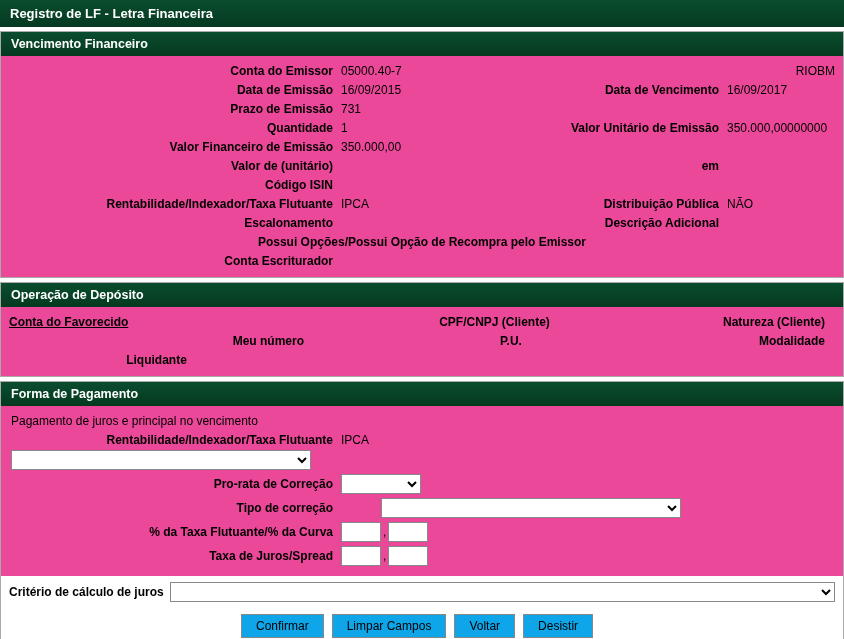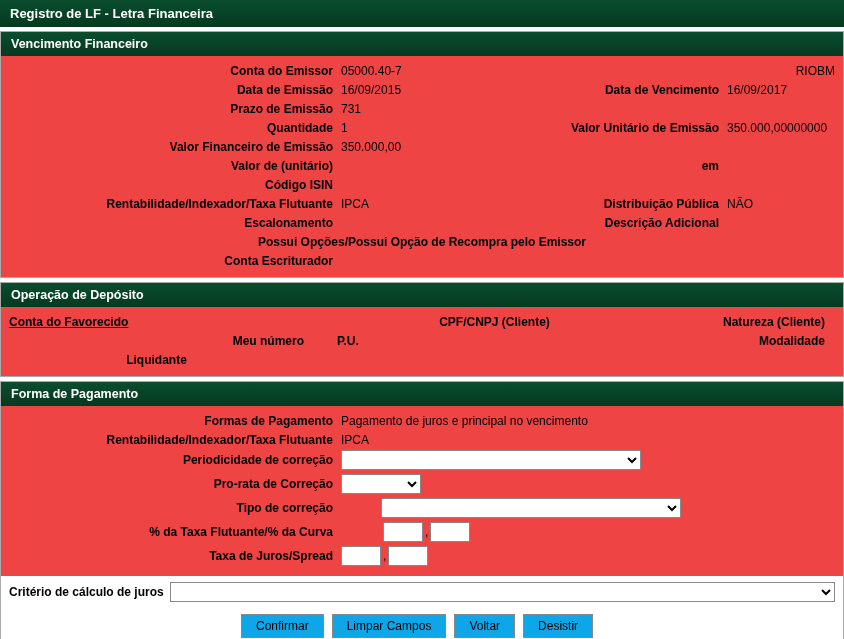--- a/index.html
+++ b/index.html
@@ -22,21 +22,21 @@
     margin-top: 4px;
   }
   .section-header {
     background: linear-gradient(to bottom, #0a4d2e 0%, #053920 100%);
     color: #fff;
     font-weight: bold;
     padding: 5px 10px;
     font-size: 12.5px;
   }
   .section-body {
-    background: #ef4444;
+    background: #ec4899;
     padding: 6px 8px 6px 8px;
   }
   .row {
     display: flex;
     width: 100%;
     min-height: 18px;
     align-items: center;
     margin-bottom: 1px;
   }
   .label-col {
@@ -189,67 +189,65 @@
   <div class="section-body">
 
     <div class="row">
       <div style="width:295px; text-align:left; font-weight:bold;text-decoration:underline;">Conta do Favorecido</div>
       <div style="flex:1; text-align:center; font-weight:bold;">CPF/CNPJ (Cliente)</div>
       <div style="width:150px; text-align:right; font-weight:bold; padding-right:10px;">Natureza (Cliente)</div>
     </div>
 
     <div class="row">
       <div style="width:295px; text-align:right; font-weight:bold;">Meu número</div>
-      <div style="flex:1; text-align:left; font-weight:bold;padding-left:33px;">P.U.</div>
+      <div style="flex:1; text-align:center; font-weight:bold;padding-left:33px;">P.U.</div>
       <div style="width:150px; text-align:right; font-weight:bold; padding-right:10px;">Modalidade</div>
     </div>
 
     <div class="row">
       <div style="width:295px; text-align:center; font-weight:bold;">Liquidante</div>
     </div>
 
   </div>
 </div>
 
 <div class="section">
   <div class="section-header">Forma de Pagamento</div>
   <div class="section-body">
 
     <div class="row">
-      <div class="label-col">Formas de Pagamento</div>
       <div class="value-col">Pagamento de juros e principal no vencimento</div>
     </div>
 
     <div class="row">
       <div class="label-col">Rentabilidade/Indexador/Taxa Flutuante</div>
       <div class="value-col">IPCA</div>
     </div>
 
     <div class="row" style="margin-bottom:4px;">
-      <div class="label-col">Periodicidade de correção</div>
       <div class="value-col">
         <select class="wide"></select>
       </div>
     </div>
 
     <div class="row" style="margin-bottom:4px;">
       <div class="label-col">Pro-rata de Correção</div>
       <div class="value-col">
         <select class="short"></select>
       </div>
     </div>
 
     <div class="row" style="margin-bottom:4px;gap:40px;">
       <div class="label-col">Tipo de correção</div>
       <div class="value-col">
         <select class="wide"></select>
       </div>
     </div>
 
-    <div class="row" style="margin-bottom:4px;gap:42px;">
+    <div class="row" style="margin-bottom:4px;">
       <div class="label-col">% da Taxa Flutuante/% da Curva</div>
       <div class="value-col" style="display:flex; align-items:center;">
         <input type="text" class="short" style="">
         <span class="comma">,</span>
         <input type="text" class="short" style="">
       </div>
     </div>
 
     <div class="row" style="margin-bottom:4px;">
       <div class="label-col">Taxa de Juros/Spread</div>

